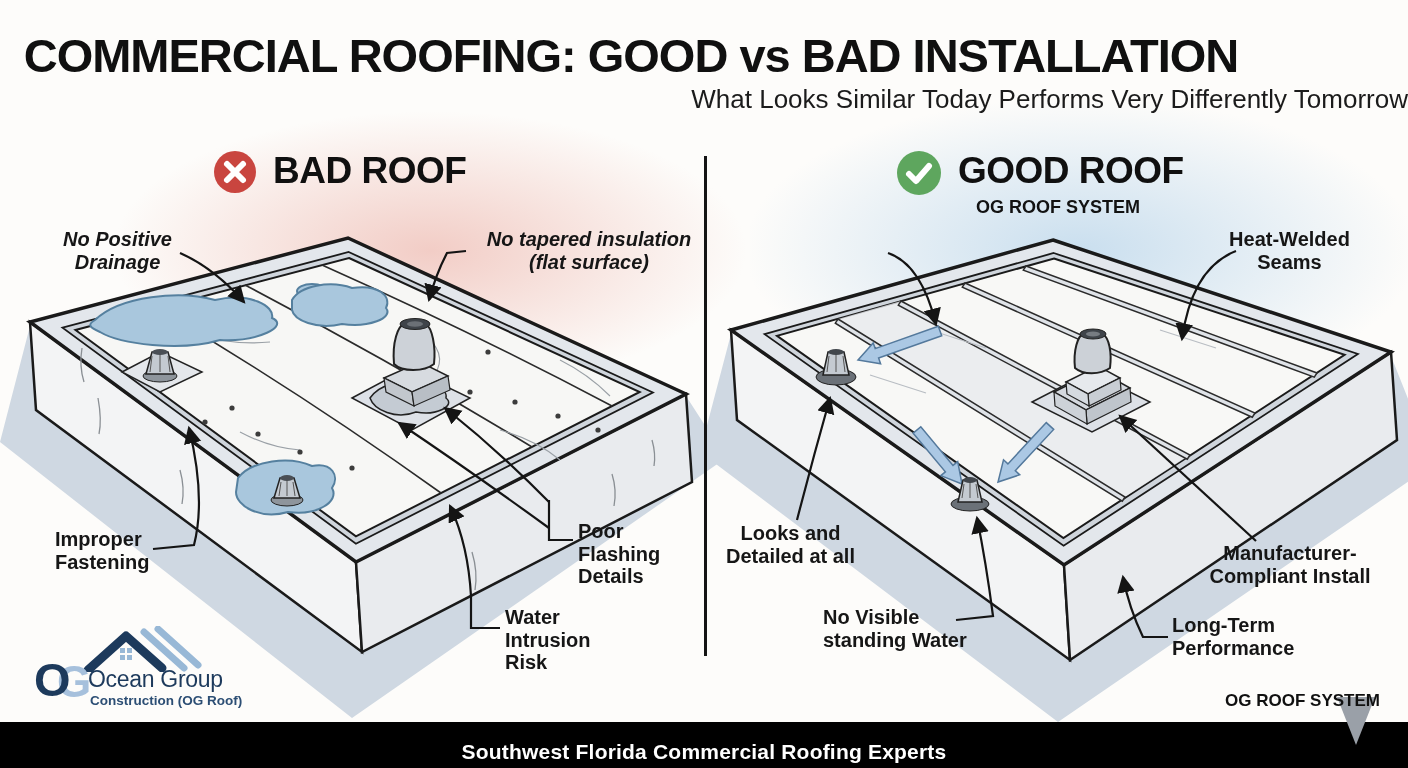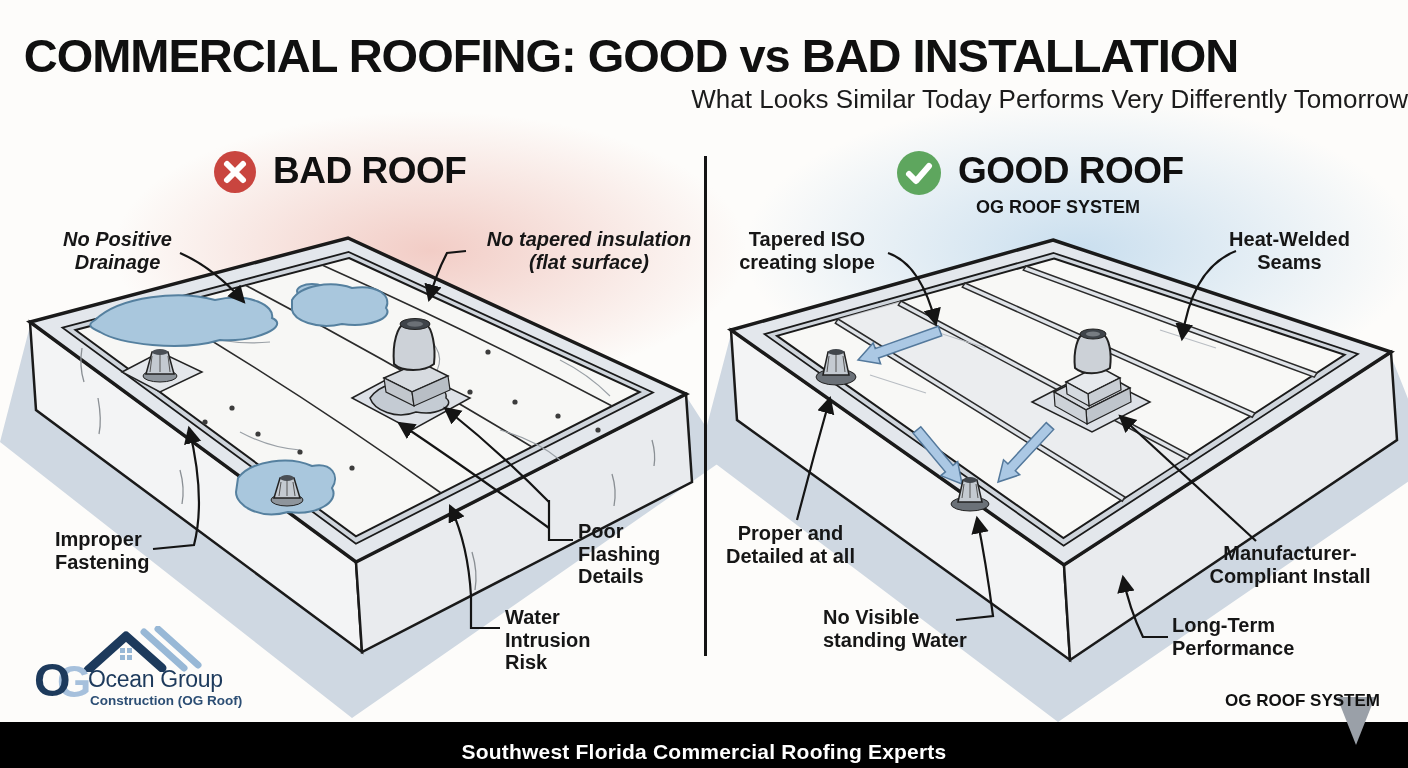--- a/index.html
+++ b/index.html
@@ -235,25 +235,23 @@
 (flat surface)</div>
   <div class="lbl" style="left:55px;top:528px;width:125px;">Improper
 Fastening</div>
   <div class="lbl" style="left:578px;top:520px;width:110px;">Poor
 Flashing
 Details</div>
   <div class="lbl" style="left:505px;top:606px;width:110px;">Water
 Intrusion
 Risk</div>
 
-  <div class="lbl c" style="left:723px;top:228px;width:168px;">Tapered ISO
-creating slope</div>
   <div class="lbl c" style="left:1222px;top:228px;width:135px;">Heat-Welded
 Seams</div>
-  <div class="lbl c" style="left:718px;top:522px;width:145px;">Proper and
+  <div class="lbl c" style="left:718px;top:522px;width:145px;">Looks and
 Detailed at all</div>
   <div class="lbl" style="left:823px;top:606px;width:165px;">No Visible
 standing Water</div>
   <div class="lbl c" style="left:1200px;top:542px;width:180px;">Manufacturer-
 Compliant Install</div>
   <div class="lbl" style="left:1172px;top:614px;width:135px;">Long-Term
 Performance</div>
 
   <div id="logo">
     <svg style="position:absolute;left:52px;top:2px;" width="120" height="46" viewBox="0 0 120 46">

